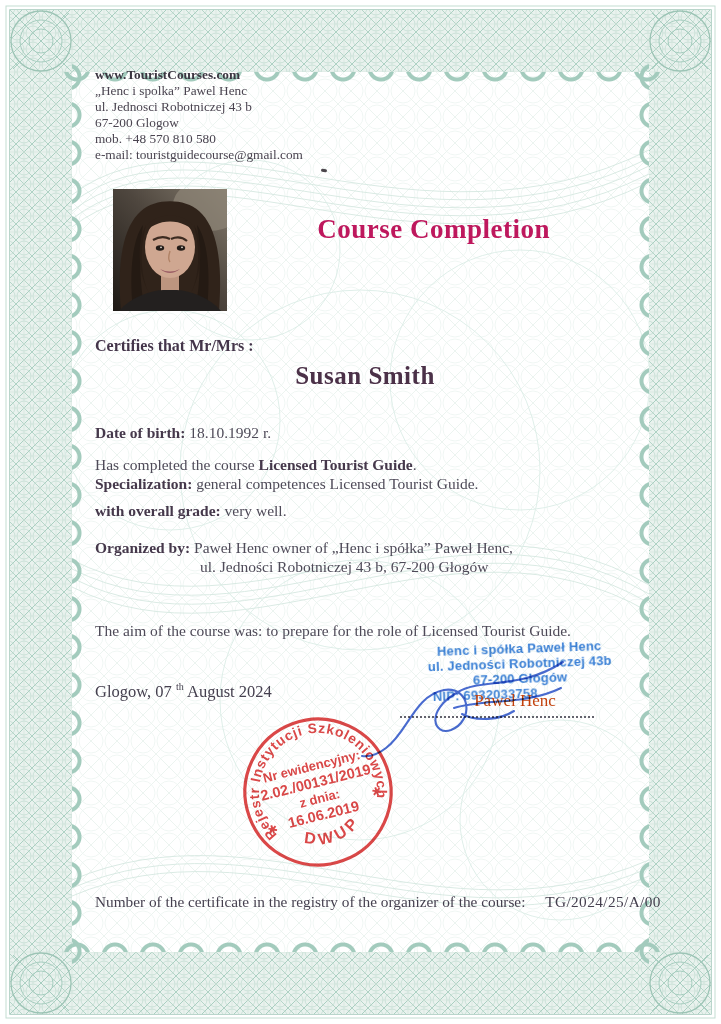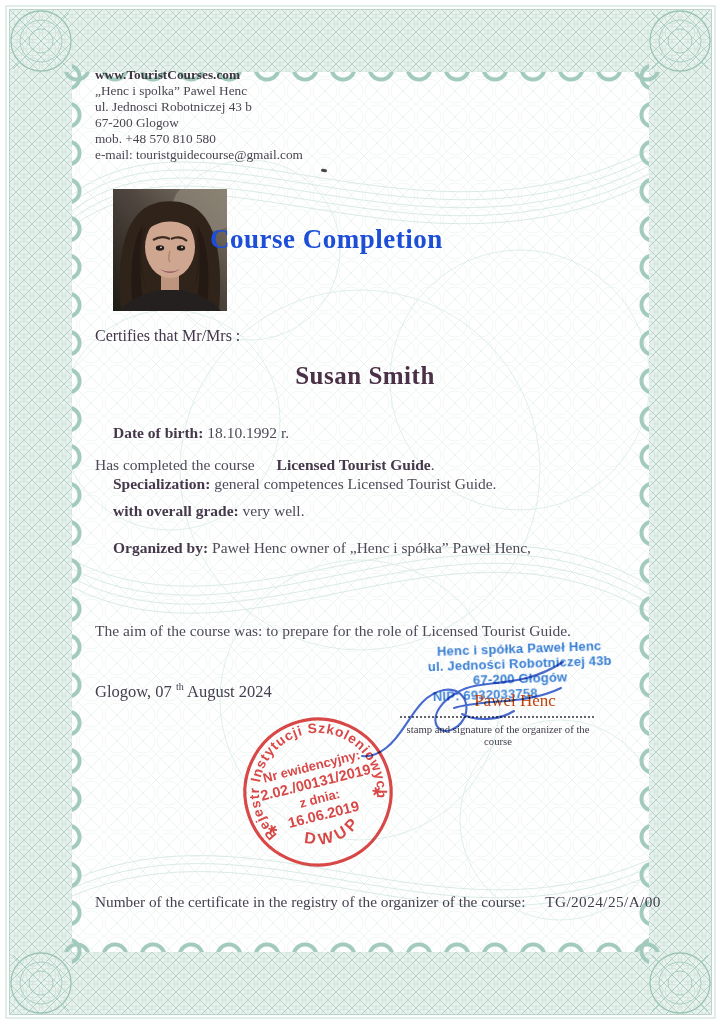--- a/index.html
+++ b/index.html
@@ -19,34 +19,34 @@
   .sc-left{top:58px;bottom:58px;left:72px;width:16px;
     background-image:radial-gradient(circle at -4px 19px, rgba(0,0,0,0) 9px, #a3cbbd 10px, #a3cbbd 13px, rgba(0,0,0,0) 14px);
     background-size:16px 38px;background-repeat:repeat-y;}
   .sc-right{top:58px;bottom:58px;left:633px;width:16px;
     background-image:radial-gradient(circle at 20px 19px, rgba(0,0,0,0) 9px, #a3cbbd 10px, #a3cbbd 13px, rgba(0,0,0,0) 14px);
     background-size:16px 38px;background-repeat:repeat-y;}
 
   .abs{position:absolute;z-index:2;}
   .b{font-weight:bold;}
   .line{position:absolute;left:95px;z-index:2;font-size:15.5px;color:#4e4a58;white-space:nowrap;}
-  .line .b{color:#45384b;margin-left:18px;}
+  .line .b{color:#45384b;}
 
   .header-block{left:95px;top:67px;font-size:13.3px;line-height:15.9px;color:#4a4450;}
   .header-website{font-weight:bold;color:#3a3540;}
 
   .photo{left:113px;top:189px;width:114px;height:122px;}
 
-  .title-block{left:210px;top:224px;width:340px;text-align:left;color:#1d4ed8;}
+  .title-block{left:210px;top:214px;width:340px;text-align:right;color:#be185d;}
   .title-line1{font-size:27px;font-weight:bold;letter-spacing:.5px;}
   .title-line2{font-size:27px;font-weight:bold;letter-spacing:5px;margin-top:3px;}
 
   .speck{left:321px;top:169px;width:6px;height:3px;background:#4c464c;border-radius:2px;transform:rotate(12deg);}
 
-  .certifies{left:95px;top:327px;font-size:16px;font-weight:normal;color:#44354a;}
+  .certifies{left:95px;top:337px;font-size:16px;font-weight:bold;color:#44354a;}
   .name{left:200px;top:362px;width:330px;text-align:center;font-size:25px;font-weight:bold;color:#4b3148;letter-spacing:.5px;}
 
   .org-line2{left:200px;top:558px;}
 
   .place-date{left:95px;top:681px;font-size:16.5px;color:#45404f;}
   .place-date sup{font-size:10px;}
 
   .blue-stamp{left:418px;top:641px;width:204px;z-index:2;transform:rotate(-2deg);
     font-family:"Liberation Sans", sans-serif;font-size:13px;font-weight:bold;line-height:15px;
     color:#3a80d6;text-align:center;letter-spacing:.2px;mix-blend-mode:multiply;}
@@ -208,20 +208,21 @@
 
   <div class="line" style="top:502px">
     <span class="b">with overall grade:</span>
     <span>very well.</span>
   </div>
 
   <div class="line" style="top:539px">
     <span class="b">Organized by:</span>
     <span>Paweł Henc owner of „Henc i spółka” Paweł Henc,</span>
   </div>
+  <div class="line org-line2">ul. Jedności Robotniczej 43 b, 67-200 Głogów</div>
 
 
   <div class="line" style="top:622px">The aim of the course was: to prepare for the role of Licensed Tourist Guide.</div>
 
   <div class="abs place-date">
     <span>Glogow, 07</span>
     <sup>th</sup>
     <span>August 2024</span>
   </div>
 
@@ -234,21 +235,20 @@
 
   <div class="abs printed-name">Paweł Henc</div>
   <svg class="abs sig-svg" width="230" height="115" viewBox="0 0 230 115">
     <g fill="none" stroke="#2a52c8" stroke-width="2.1" stroke-linecap="round" opacity="0.85">
       <path d="M205,14 C162,42 124,30 100,44 C66,63 76,88 93,82 C116,73 113,38 86,42 C56,48 50,84 28,100 C19,107 11,109 4,108"></path>
       <path d="M96,60 C126,50 166,58 203,40"></path>
       <path d="M104,66 C118,74 142,72 156,63"></path>
     </g>
   </svg>
   <div class="abs dotted"></div>
-  <div class="abs sig-caption">stamp and signature of the organizer of the course</div>
 
   <svg class="abs red-stamp" width="200" height="200" viewBox="0 0 200 200">
     <g transform="rotate(-20 100 100)" fill="#d93a3a" font-family="Liberation Sans, sans-serif">
       <circle cx="100" cy="100" r="73" fill="none" stroke="#d93a3a" stroke-width="3.2"></circle>
       <path id="arcTop" d="M58.3,141.7 A59,59 0 1 1 141.7,141.7" fill="none"></path>
       <path id="arcBot" d="M63.2,136.8 A52,52 0 0 0 136.8,136.8" fill="none"></path>
       <text font-size="13.8" font-weight="bold" letter-spacing="0.8">
         <textPath href="#arcTop" startOffset="50%" text-anchor="middle">Rejestr Instytucji Szkoleniowych</textPath>
       </text>
       <text font-size="16" font-weight="bold" letter-spacing="4">

